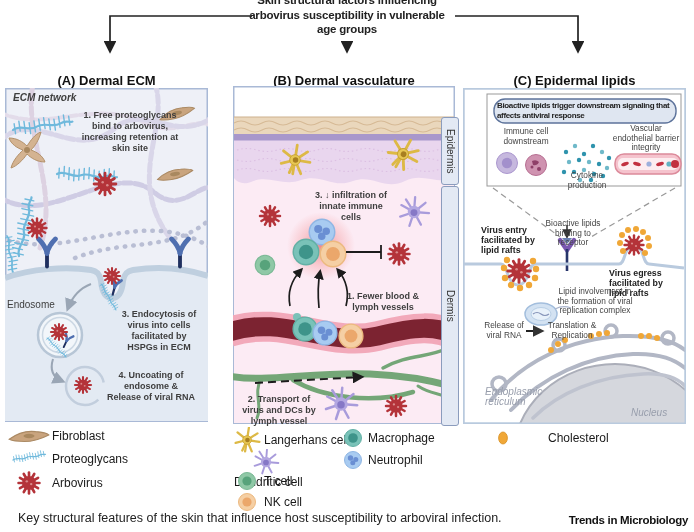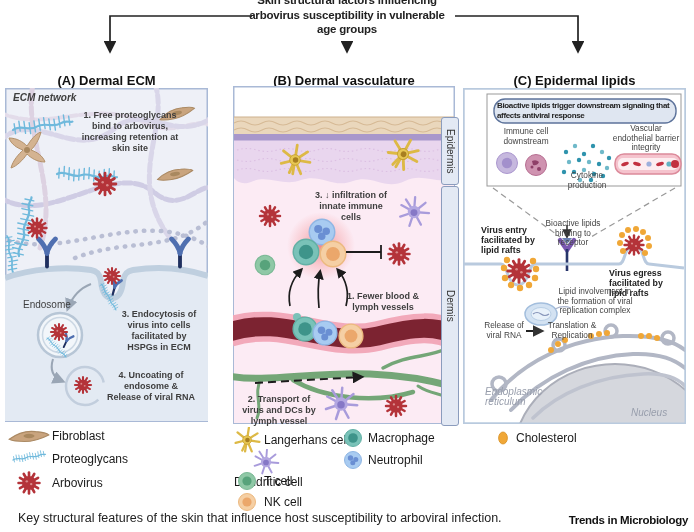--- a/index.html
+++ b/index.html
@@ -193,21 +193,21 @@
       <g fill="none" stroke="#9aa6b5" stroke-width="2">
         <path d="M 86,196 Q 70,202 63,220" marker-end="url(#mkA)"></path>
         <path d="M 48,271 Q 43,287 57,293" marker-end="url(#mkA)"></path>
       </g>
     </svg>
     <div class="abs plain" style="left:8px;top:4px;font-style:italic;font-weight:bold;">ECM network</div>
     <div class="abs step ml" style="left:50px;top:22px;width:150px;">1. Free proteoglycans
 bind to arbovirus,
 increasing retention at
 skin site</div>
-    <div class="abs plain" style="left:18px;top:211px;">Endosome</div>
+    <div class="abs plain" style="left:2px;top:211px;">Endosome</div>
     <div class="abs step ml" style="left:108px;top:221px;width:92px;">3. Endocytosis of
 virus into cells
 facilitated by
 HSPGs in ECM</div>
     <div class="abs step ml" style="left:92px;top:282px;width:108px;">4. Uncoating of
 endosome &amp;
 Release of viral RNA</div>
   </div>
 
   <div class="panel" style="left:233px;top:86px;width:222px;height:272px;padding-left:36px;">
@@ -490,21 +490,21 @@
       </svg>
     <span>Macrophage</span>
   </div>
   <div class="leg-row" style="left:340px;top:450px;">
     <svg class="leg-ic" width="28" height="20">
         <use href="#g-neutro" transform="translate(13,10)"></use>
       </svg>
     <span>Neutrophil</span>
   </div>
 
-  <div class="leg-row" style="left:492px;top:429px;">
+  <div class="leg-row" style="left:492px;top:429px;gap:32px;">
     <svg class="leg-ic" width="24" height="18">
         <use href="#g-chol" transform="translate(11,9)"></use>
       </svg>
     <span>Cholesterol</span>
   </div>
 
   <div class="abs caption">Key structural features of the skin that influence host susceptibility to arboviral infection.</div>
   <div class="abs journal">Trends in Microbiology</div>
 </div>
 

